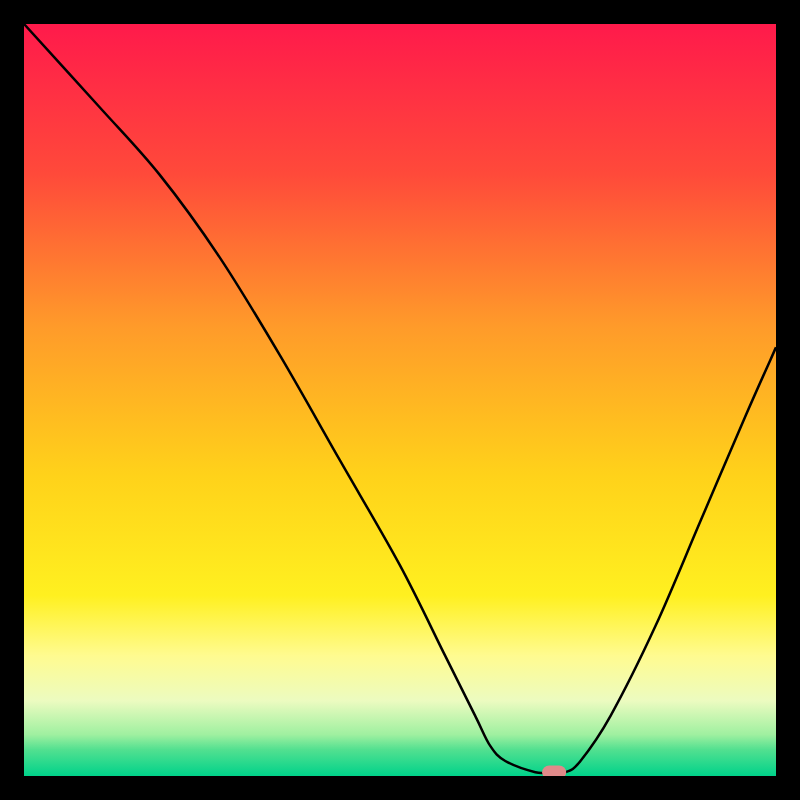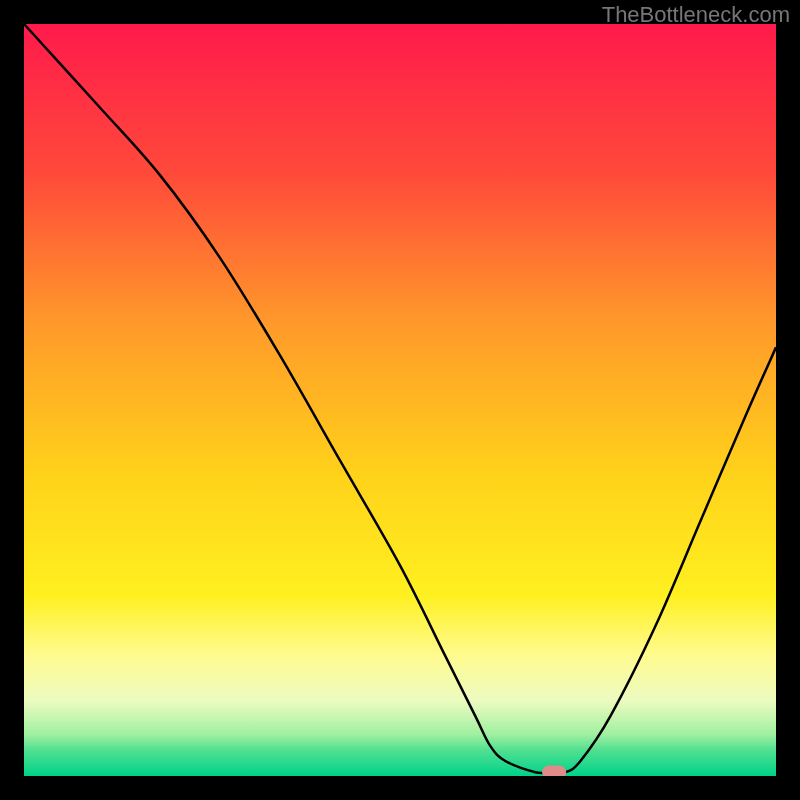--- a/index.html
+++ b/index.html
@@ -40,21 +40,20 @@
   svg {
     position: absolute;
     left: 0;
     top: 0;
   }
 </style>
 </head>
 <body>
 
 <div class="frame">
-  <div class="watermark">TheBottleneck.com</div>
 
   <div class="plot-area">
     <svg id="chart-svg" width="752" height="752" viewBox="0 0 752 752">
       <defs>
         <linearGradient id="bg-grad" x1="0" y1="0" x2="0" y2="1">
             <stop offset="0%" stop-color="#ff1a4b"></stop>
             <stop offset="20%" stop-color="#ff4a3a"></stop>
             <stop offset="40%" stop-color="#ff9a2a"></stop>
             <stop offset="60%" stop-color="#ffd21a"></stop>
             <stop offset="76%" stop-color="#fff020"></stop>

